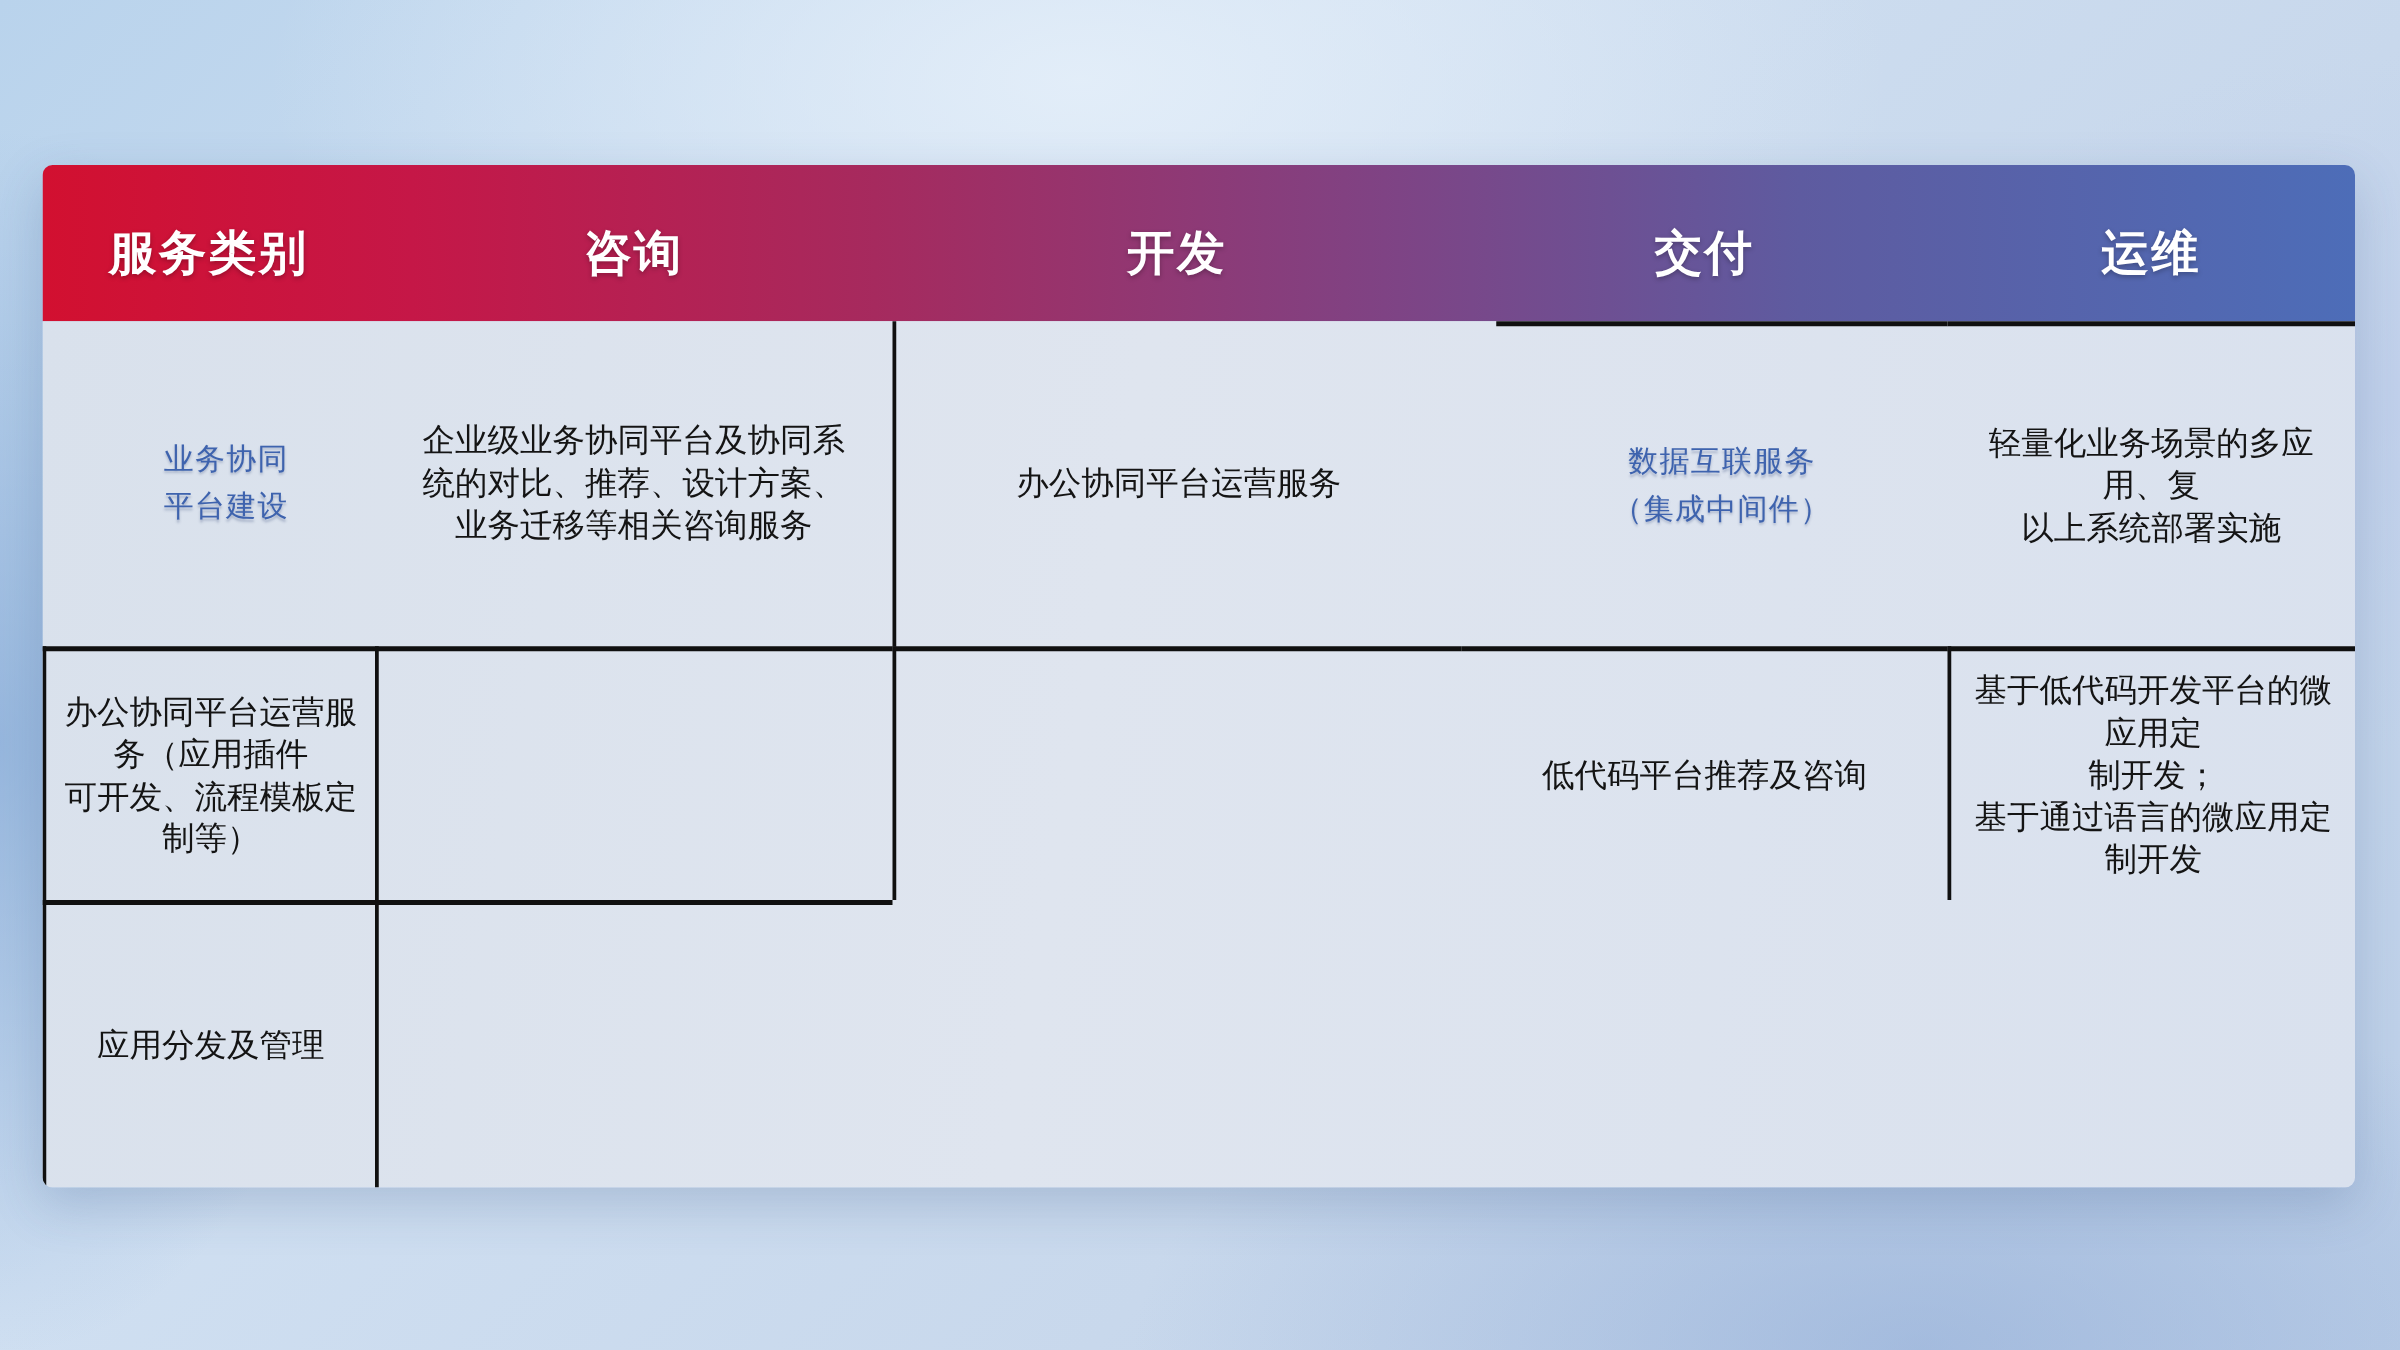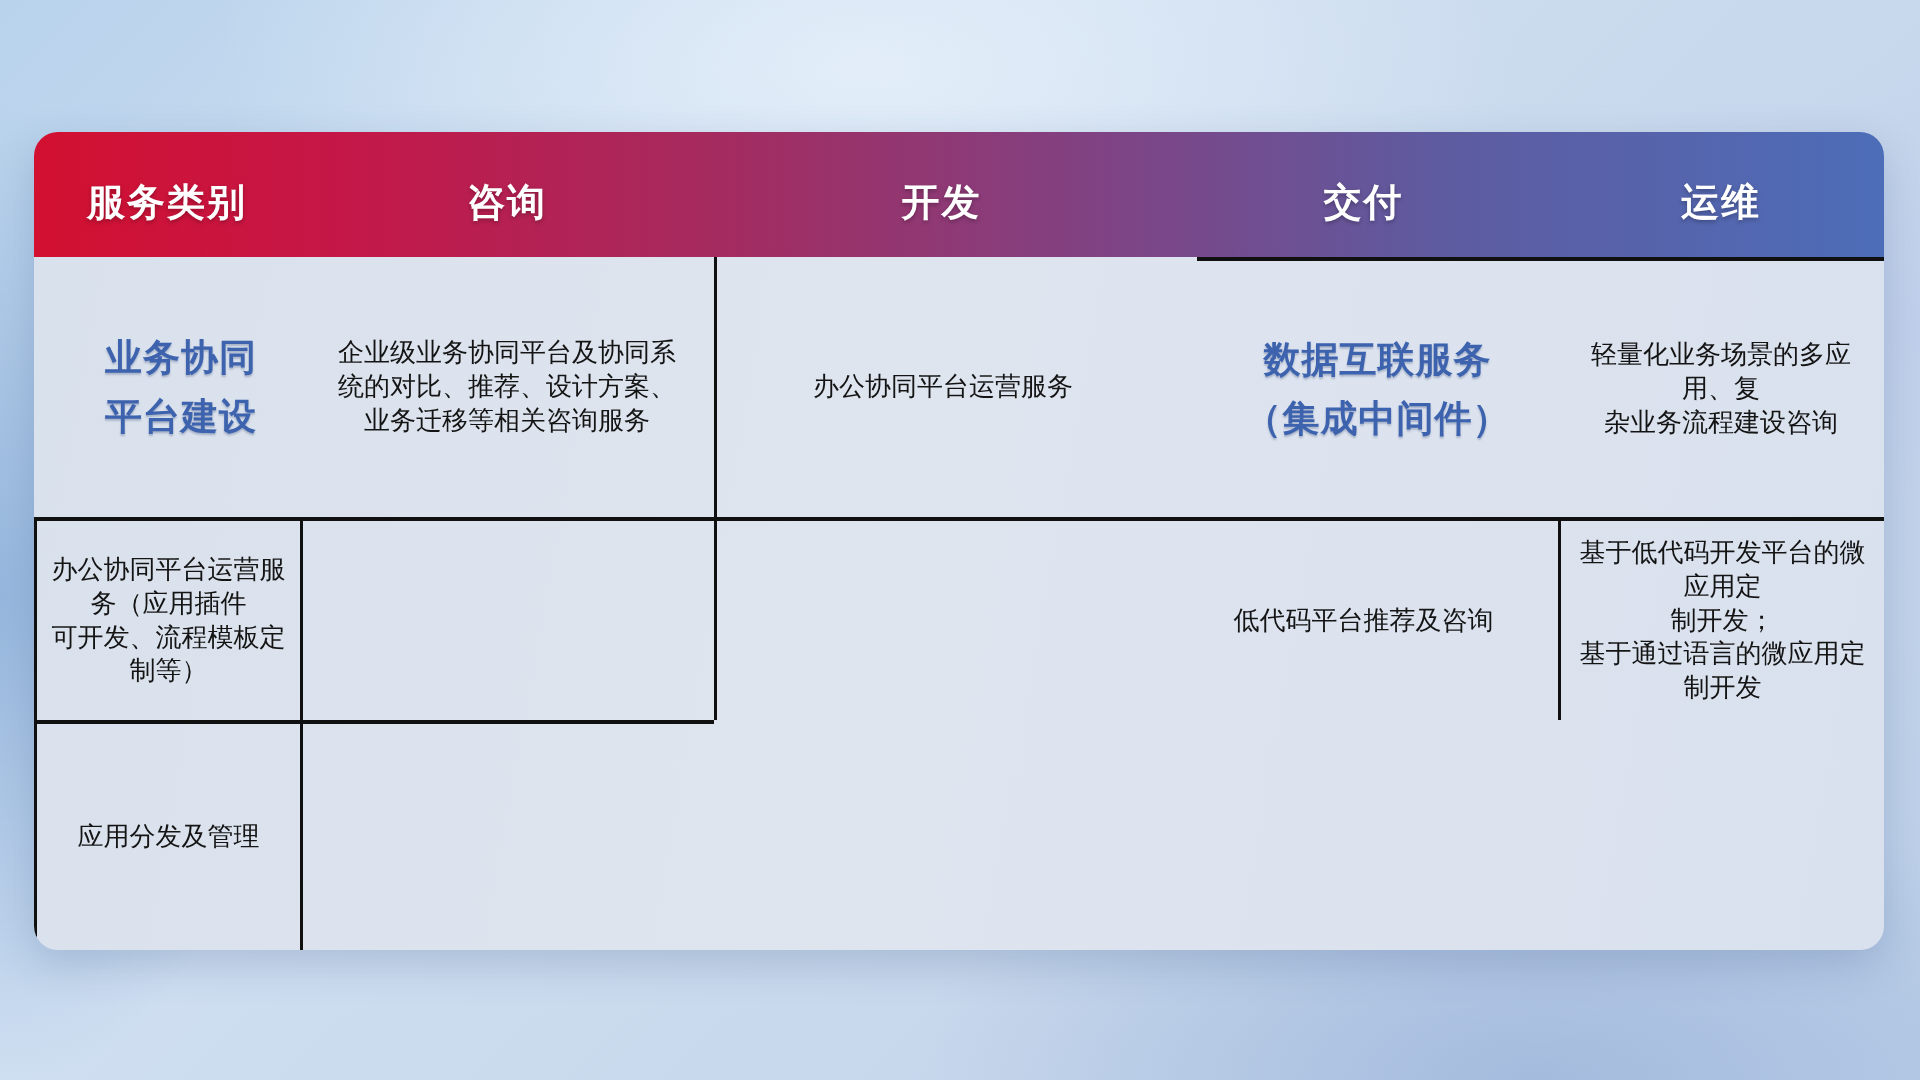--- a/index.html
+++ b/index.html
@@ -11,21 +11,21 @@
       radial-gradient(ellipse 900px 420px at 80% 100%, rgba(140,168,212,0.55), rgba(140,168,212,0) 70%),
       radial-gradient(ellipse 1000px 500px at 45% 6%, rgba(230,240,250,0.85), rgba(230,240,250,0) 65%),
       radial-gradient(ellipse 600px 400px at 100% 30%, rgba(190,205,235,0.6), rgba(190,205,235,0) 70%),
       linear-gradient(135deg, #b9d3ec 0%, #cfdff1 35%, #c8d8ec 65%, #bccfe8 100%);
   }
 
   .card {
     position: absolute;
     left: 34px; top: 132px;
     width: 1850px; height: 818px;
-    border-radius: 24px;
+    border-radius: 8px;
     overflow: hidden;
     box-shadow: 0 14px 40px rgba(50, 80, 130, 0.22);
   }
 
   .thead {
     display: grid;
     grid-template-columns: 266px 414px 455px 389px 326px;
     height: 125px;
     align-items: center;
     background: linear-gradient(90deg,
@@ -59,22 +59,22 @@
     line-height: 1.3;
     color: #141414;
     padding: 8px 14px;
   }
   
   .td.vline { border-left: 3px solid #101010; }
   
   .td.hline { border-top: 4px solid #101010; }
 
   .td.cat {
-    font-weight: bold;
-    font-size: 37px;
+    font-weight: normal;
+    font-size: 24px;
     line-height: 1.6;
     color: #3e63ae;
     letter-spacing: 1px;
     text-shadow: 0 2px 2px rgba(45, 65, 115, 0.30);
     margin-left: 28px;
   }
 </style>
 </head>
 <body>
 
@@ -93,21 +93,21 @@
     <div class="td cat">业务协同
 平台建设</div>
     <div class="td">企业级业务协同平台及协同系
 统的对比、推荐、设计方案、
 业务迁移等相关咨询服务</div>
     <div class="td vline">办公协同平台运营服务</div>
 
     <div class="td cat hline">数据互联服务
 （集成中间件）</div>
     <div class="td hline">轻量化业务场景的多应用、复
-杂业务流程建设咨询</div>
+以上系统部署实施</div>
     <div class="td vline hline">办公协同平台运营服务（应用插件
 可开发、流程模板定制等）</div>
     <div class="td vline hline"></div>
     <div class="td vline hline"></div>
 
     <div class="td hline">低代码平台推荐及咨询</div>
     <div class="td vline hline">基于低代码开发平台的微应用定
 制开发；
 基于通过语言的微应用定制开发</div>
     <div class="td vline hline">应用分发及管理</div>

